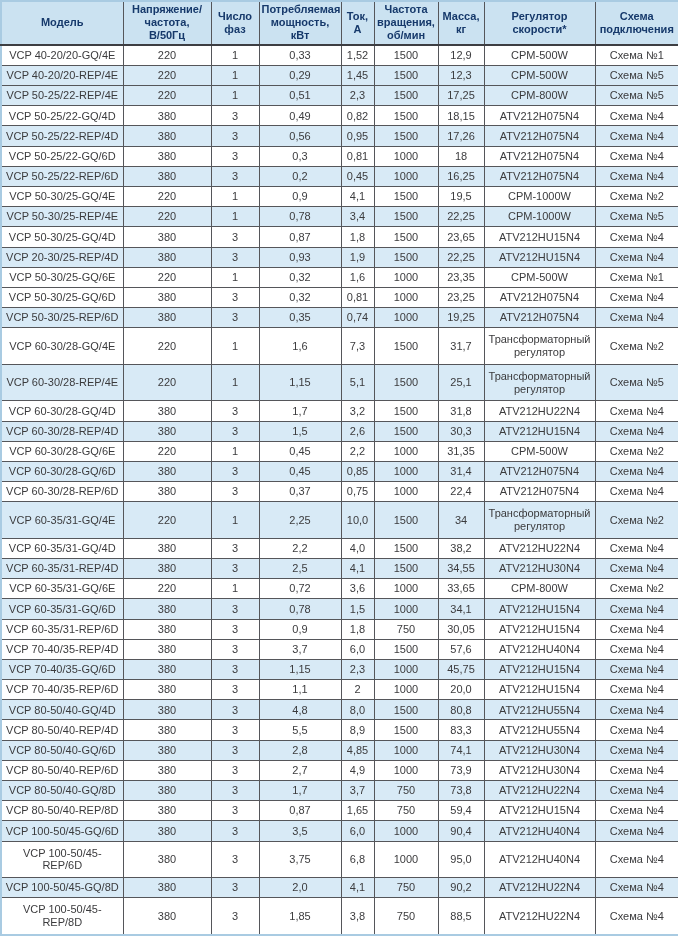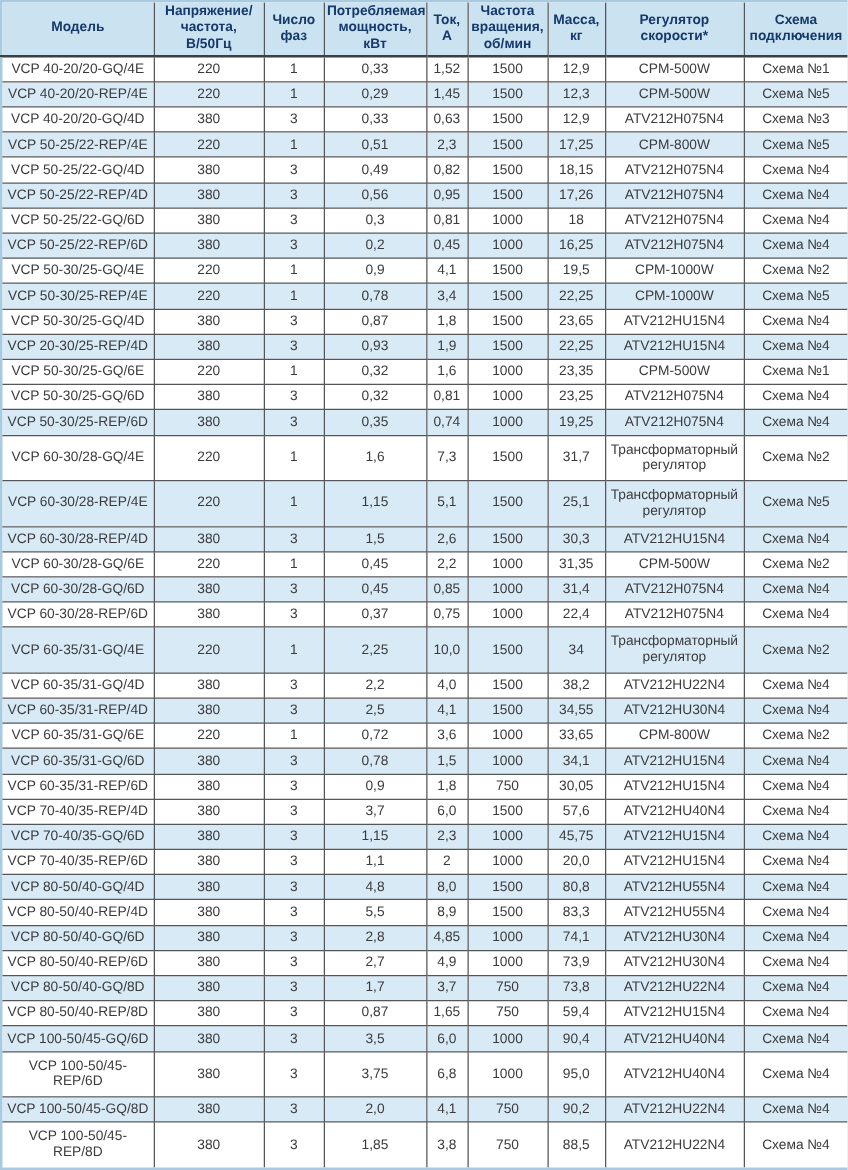--- a/index.html
+++ b/index.html
@@ -102,31 +102,20 @@
           <td>VCP 40-20/20-REP/4E</td>
           <td>220</td>
           <td>1</td>
           <td>0,29</td>
           <td>1,45</td>
           <td>1500</td>
           <td>12,3</td>
           <td>CPM-500W</td>
           <td>Схема №5</td>
         </tr>
-        <tr>
-          <td>VCP 40-20/20-GQ/4D</td>
-          <td>380</td>
-          <td>3</td>
-          <td>0,33</td>
-          <td>0,63</td>
-          <td>1500</td>
-          <td>12,9</td>
-          <td>ATV212H075N4</td>
-          <td>Схема №3</td>
-        </tr>
         <tr class="tint">
           <td>VCP 50-25/22-REP/4E</td>
           <td>220</td>
           <td>1</td>
           <td>0,51</td>
           <td>2,3</td>
           <td>1500</td>
           <td>17,25</td>
           <td>CPM-800W</td>
           <td>Схема №5</td>
@@ -268,20 +257,31 @@
           <td>VCP 60-30/28-REP/4E</td>
           <td>220</td>
           <td>1</td>
           <td>1,15</td>
           <td>5,1</td>
           <td>1500</td>
           <td>25,1</td>
           <td>Трансформаторный
 регулятор</td>
           <td>Схема №5</td>
+        </tr>
+        <tr>
+          <td>VCP 60-30/28-GQ/4D</td>
+          <td>380</td>
+          <td>3</td>
+          <td>1,7</td>
+          <td>3,2</td>
+          <td>1500</td>
+          <td>31,8</td>
+          <td>ATV212HU22N4</td>
+          <td>Схема №4</td>
         </tr>
         <tr class="tint">
           <td>VCP 60-30/28-REP/4D</td>
           <td>380</td>
           <td>3</td>
           <td>1,5</td>
           <td>2,6</td>
           <td>1500</td>
           <td>30,3</td>
           <td>ATV212HU15N4</td>

